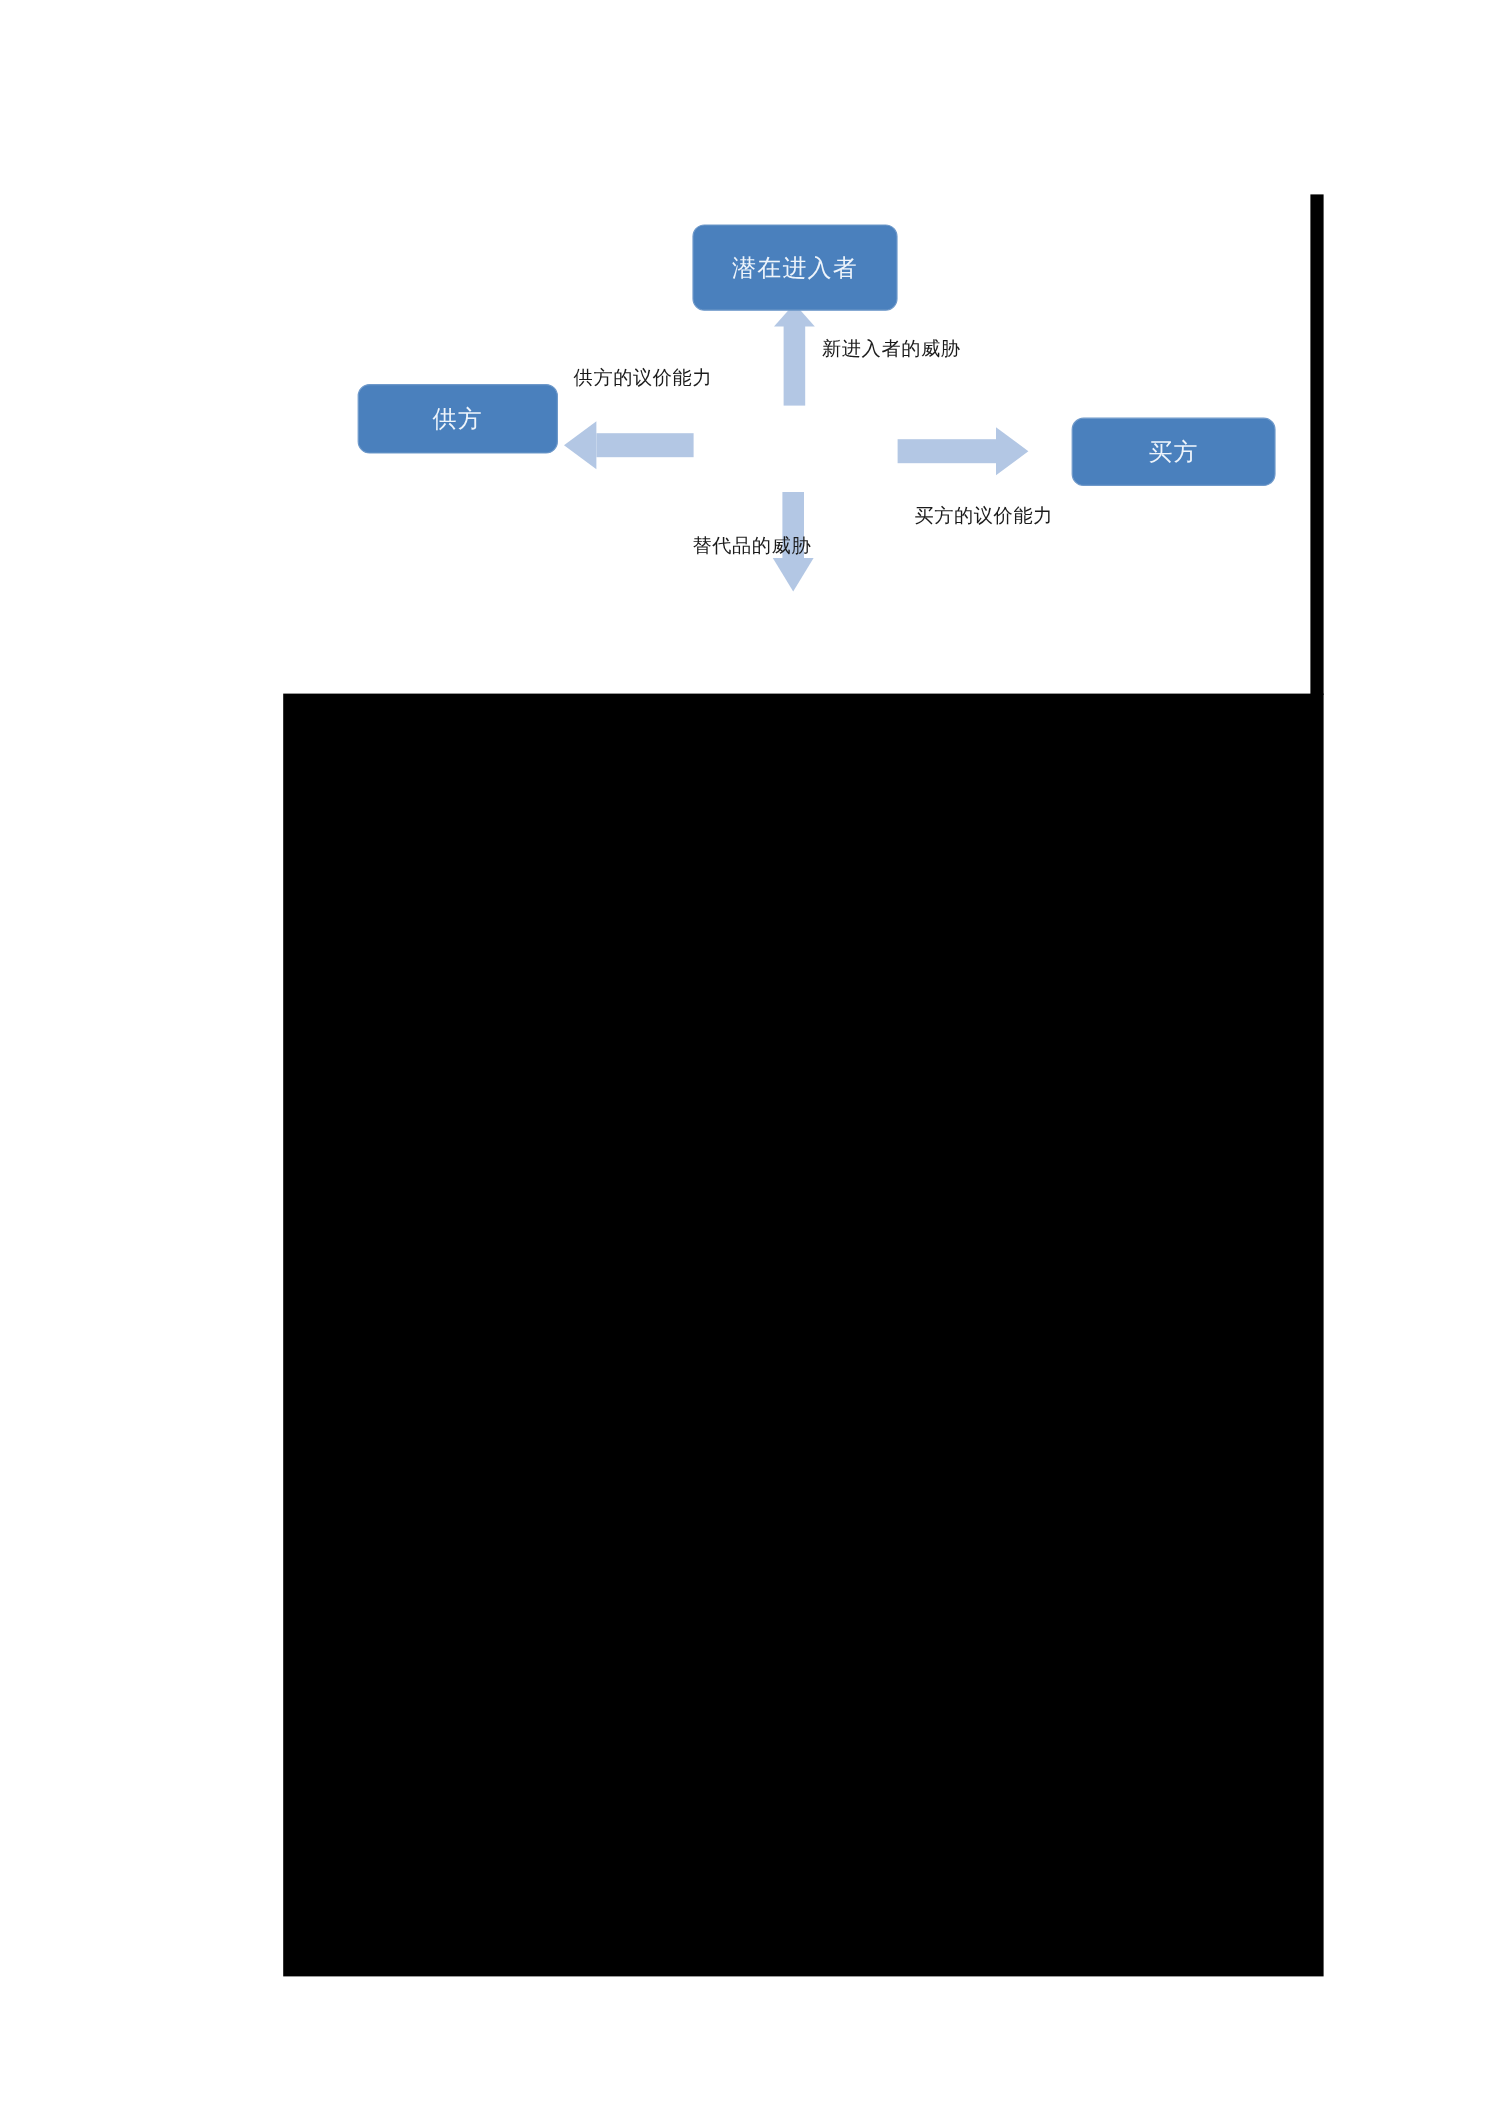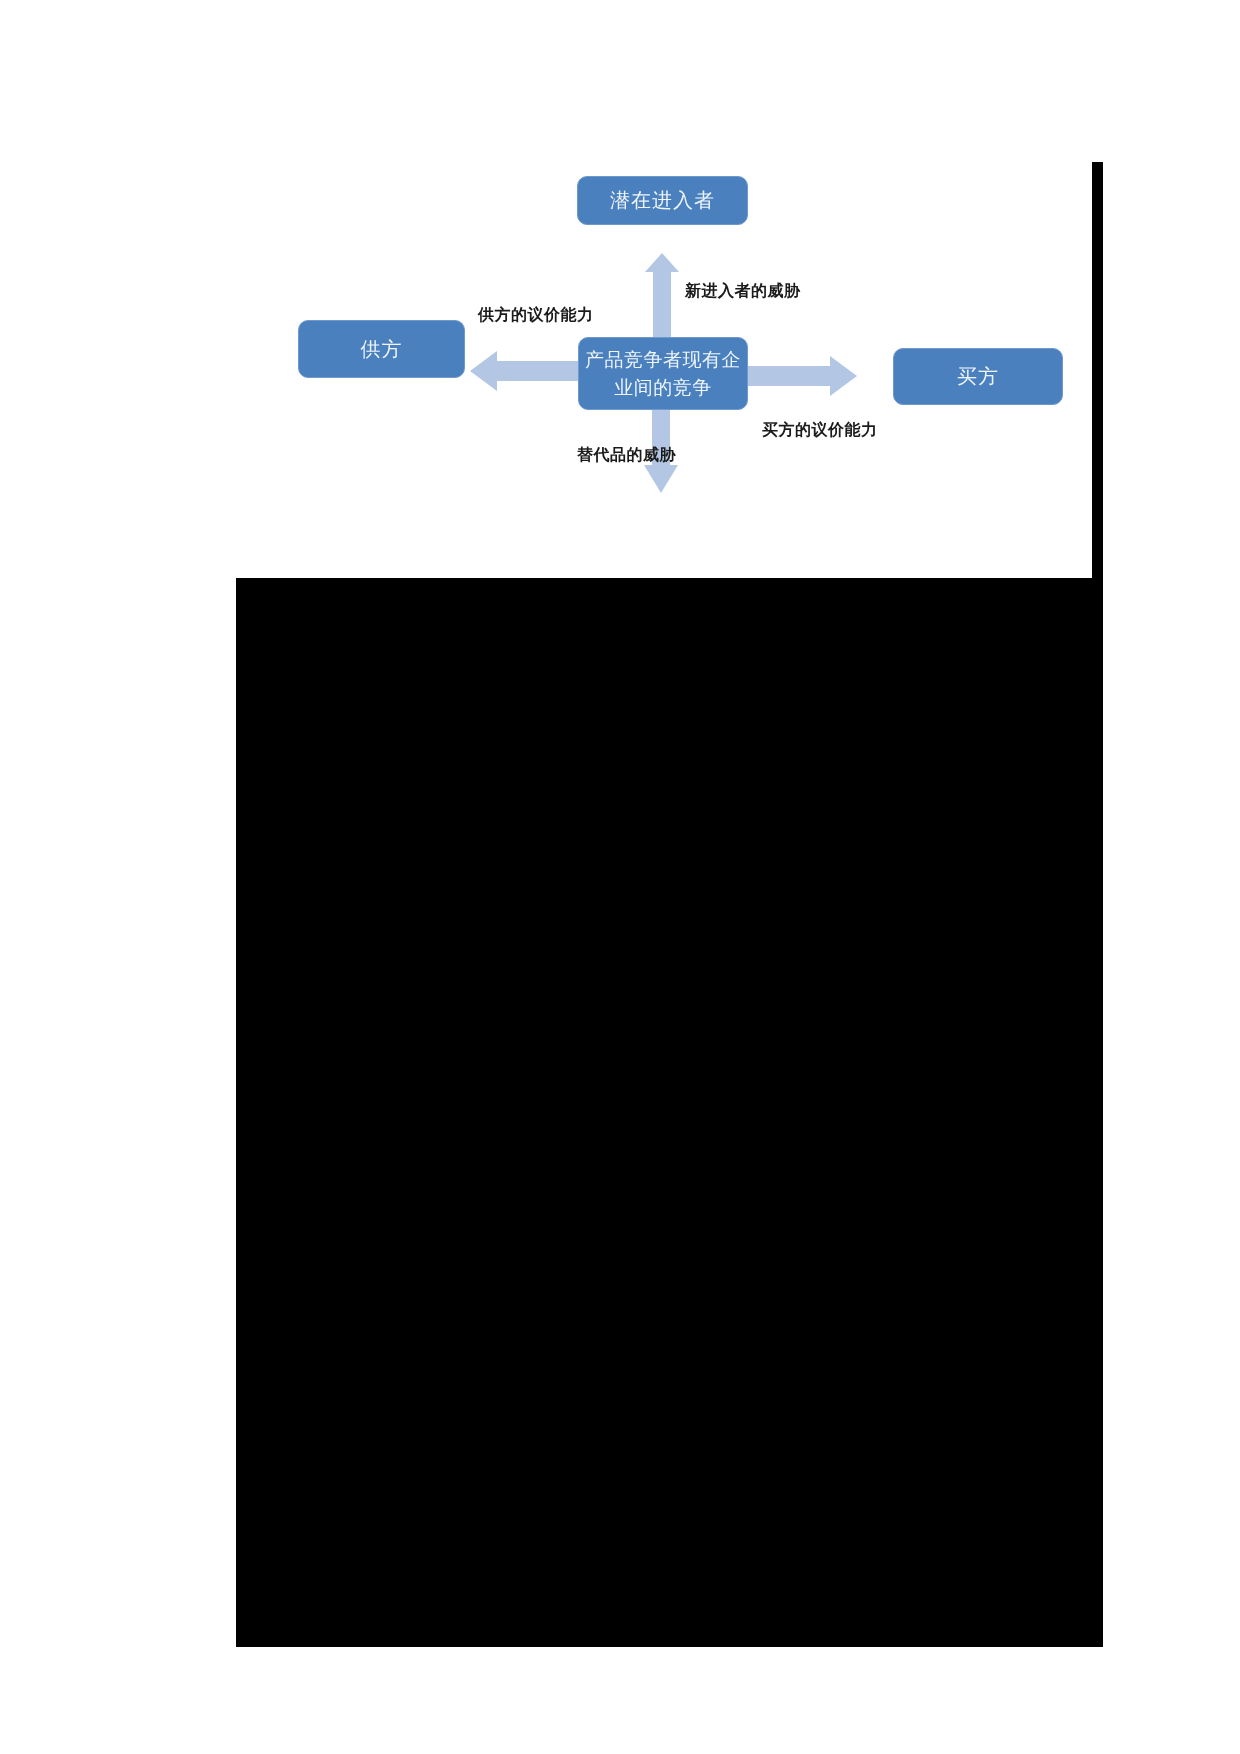--- a/index.html
+++ b/index.html
@@ -23,32 +23,32 @@
     border-radius: 10px;
     color: var(--box-text, #eef4fb);
     display: flex;
     align-items: center;
     justify-content: center;
     text-align: center;
     font-size: 20px;
     letter-spacing: 1px;
     box-sizing: border-box;
   }
-  #box-top    { left: 577px; top: 176px; width: 171px; height: 49px; }
+  #box-top    { left: 577px; top: 187px; width: 171px; height: 72px; }
   #box-center { left: 578px; top: 337px; width: 170px; height: 73px;
                 font-size: 19px; line-height: 1.45; white-space: pre-line; letter-spacing: 0.5px; }
   #box-left   { left: 298px; top: 320px; width: 167px; height: 58px; }
   #box-right  { left: 858px; top: 348px; width: 170px; height: 57px; margin-left: 35px; }
   #box-bottom { left: 578px; top: 500px; width: 170px; height: 58px; }
 
   
   .edge-label {
     position: absolute;
     font-size: 16px;
-    font-weight: 700;
+    font-weight: 400;
     color: var(--label-text, #1b1b1b);
     white-space: nowrap;
     letter-spacing: 0.5px;
   }
   #label-new-entrants { left: 685px; top: 281px; }
   #label-supplier     { left: 478px; top: 305px; }
   #label-buyer        { left: 762px; top: 420px; text-align: center; }
   #label-substitutes  { left: 530px; top: 445px; margin-left: 47px; }
 
   
@@ -105,22 +105,20 @@
   <div class="arrow-head" id="arrow-down-head"></div>
 
   <div class="arrow-shaft" id="arrow-left-shaft"></div>
   <div class="arrow-head" id="arrow-left-head"></div>
 
   <div class="arrow-shaft" id="arrow-right-shaft"></div>
   <div class="arrow-head" id="arrow-right-head"></div>
 
   <div class="force-box" id="box-top">潜在进入者</div>
 
-  <div class="force-box" id="box-center">产品竞争者现有企
-业间的竞争</div>
 
   <div class="force-box" id="box-left">供方</div>
 
   <div class="force-box" id="box-right">买方</div>
 
 
   <div class="edge-label" id="label-new-entrants">新进入者的威胁</div>
 
   <div class="edge-label" id="label-supplier">供方的议价能力</div>
 

